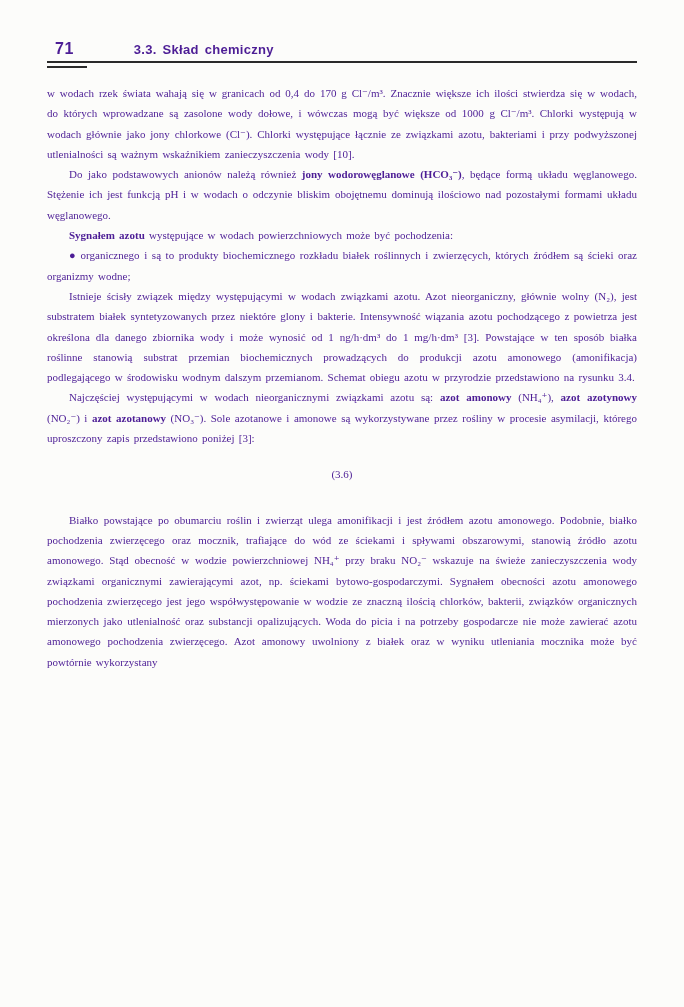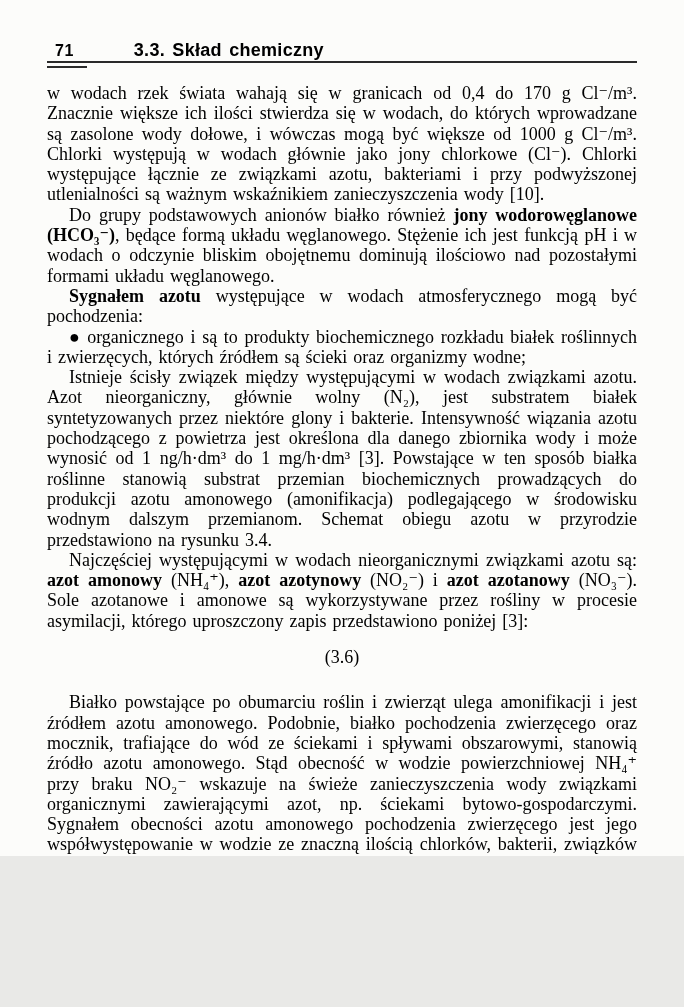--- a/index.html
+++ b/index.html
@@ -3,49 +3,49 @@
 <meta charset="utf-8">
 <style>
   html, body { margin: 0; padding: 0; }
   body {
     width: 684px; height: 1007px;
     background: #e9e9e7;
     font-family: "Liberation Serif", "DejaVu Serif", serif;
   }
   .page {
     position: relative;
-    width: 684px; height: 856px;
+    width: 684px; height: 1007px;
     background: #fcfcfa;
-    color: #000000;
+    color: #4c1d95;
     overflow: hidden;
   }
   .page-header {
     position: absolute;
     top: 40px; left: 55px; right: 47px;
     font-family: "Liberation Sans", "DejaVu Sans", sans-serif;
     font-weight: bold;
     display: flex;
     align-items: baseline;
   }
   .page-number { font-size: 16px; letter-spacing: 0.5px; }
-  .running-title { font-size: 18px; margin-left: 60px; letter-spacing: 0.3px; word-spacing: 2px; }
+  .running-title { font-size: 13px; margin-left: 60px; letter-spacing: 0.3px; word-spacing: 2px; }
   .header-rule {
     position: absolute;
     left: 47px; right: 47px; top: 61px;
     height: 2px; background: #2a2a2a;
   }
   .page-number-rule {
     position: absolute;
     left: 47px; width: 40px; top: 66px;
     height: 2px; background: #2a2a2a;
   }
   .body-text {
     position: absolute;
     left: 47px; right: 47px; top: 83px;
-    font-size: 18px;
+    font-size: 11px;
     line-height: 20.3px;
     text-align: justify;
     word-spacing: 1.5px;
   }
   .para { margin: 0; }
   .para.indent { text-indent: 22px; }
   .bold { font-weight: bold; }
   .equation {
     display: grid;
     grid-template-columns: 1fr auto 1fr;
@@ -62,22 +62,22 @@
 
 <div class="page">
   <header class="page-header">
     <span class="page-number">71</span>
     <span class="running-title">3.3. Skład chemiczny</span>
   </header>
   <div class="header-rule"></div>
   <div class="page-number-rule"></div>
   <main class="body-text" id="body-content">
       <p class="para"><span>w wodach rzek świata wahają się w granicach od 0,4 do 170 g Cl⁻/m³. Znacznie większe ich ilości stwierdza się w wodach, do których wprowadzane są zasolone wody dołowe, i wówczas mogą być większe od 1000 g Cl⁻/m³. Chlorki występują w wodach głównie jako jony chlorkowe (Cl⁻). Chlorki występujące łącznie ze związkami azotu, bakteriami i przy podwyższonej utlenialności są ważnym wskaźnikiem zanieczyszczenia wody [10].</span></p>
-      <p class="para indent"><span>Do grupy podstawowych anionów białko również </span><span class="bold">jony wodorowęglanowe (HCO₃⁻)</span><span>, będące formą układu węglanowego. Stężenie ich jest funkcją pH i w wodach o odczynie bliskim obojętnemu dominują ilościowo nad pozostałymi formami układu węglanowego.</span></p>
-      <p class="para indent"><span class="bold">Sygnałem azotu</span><span> występujące w wodach atmosferycznego mogą być pochodzenia:</span></p>
+      <p class="para indent"><span>Do jako podstawowych anionów należą również </span><span class="bold">jony wodorowęglanowe (HCO₃⁻)</span><span>, będące formą układu węglanowego. Stężenie ich jest funkcją pH i w wodach o odczynie bliskim obojętnemu dominują ilościowo nad pozostałymi formami układu węglanowego.</span></p>
+      <p class="para indent"><span class="bold">Sygnałem azotu</span><span> występujące w wodach powierzchniowych może być pochodzenia:</span></p>
       <p class="para indent"><span>● organicznego i są to produkty biochemicznego rozkładu białek roślinnych i zwierzęcych, których źródłem są ścieki oraz organizmy wodne;</span></p>
       <p class="para indent"><span>Istnieje ścisły związek między występującymi w wodach związkami azotu. Azot nieorganiczny, głównie wolny (N₂), jest substratem białek syntetyzowanych przez niektóre glony i bakterie. Intensywność wiązania azotu pochodzącego z powietrza jest określona dla danego zbiornika wody i może wynosić od 1 ng/h·dm³ do 1 mg/h·dm³ [3]. Powstające w ten sposób białka roślinne stanowią substrat przemian biochemicznych prowadzących do produkcji azotu amonowego (amonifikacja) podlegającego w środowisku wodnym dalszym przemianom. Schemat obiegu azotu w przyrodzie przedstawiono na rysunku 3.4.</span></p>
       <p class="para indent"><span>Najczęściej występującymi w wodach nieorganicznymi związkami azotu są: </span><span class="bold">azot amonowy</span><span> (NH₄⁺), </span><span class="bold">azot azotynowy</span><span> (NO₂⁻) i </span><span class="bold">azot azotanowy</span><span> (NO₃⁻). Sole azotanowe i amonowe są wykorzystywane przez rośliny w procesie asymilacji, którego uproszczony zapis przedstawiono poniżej [3]:</span></p>
       <div class="equation">
         <span></span>
         <span class="eq-num">(3.6)</span>
       </div>
       <p class="para indent"><span>Białko powstające po obumarciu roślin i zwierząt ulega amonifikacji i jest źródłem azotu amonowego. Podobnie, białko pochodzenia zwierzęcego oraz mocznik, trafiające do wód ze ściekami i spływami obszarowymi, stanowią źródło azotu amonowego. Stąd obecność w wodzie powierzchniowej NH₄⁺ przy braku NO₂⁻ wskazuje na świeże zanieczyszczenia wody związkami organicznymi zawierającymi azot, np. ściekami bytowo-gospodarczymi. Sygnałem obecności azotu amonowego pochodzenia zwierzęcego jest jego współwystępowanie w wodzie ze znaczną ilością chlorków, bakterii, związków organicznych mierzonych jako utlenialność oraz substancji opalizujących. Woda do picia i na potrzeby gospodarcze nie może zawierać azotu amonowego pochodzenia zwierzęcego. Azot amonowy uwolniony z białek oraz w wyniku utleniania mocznika może być powtórnie wykorzystany</span></p>
     </main>
 </div>

